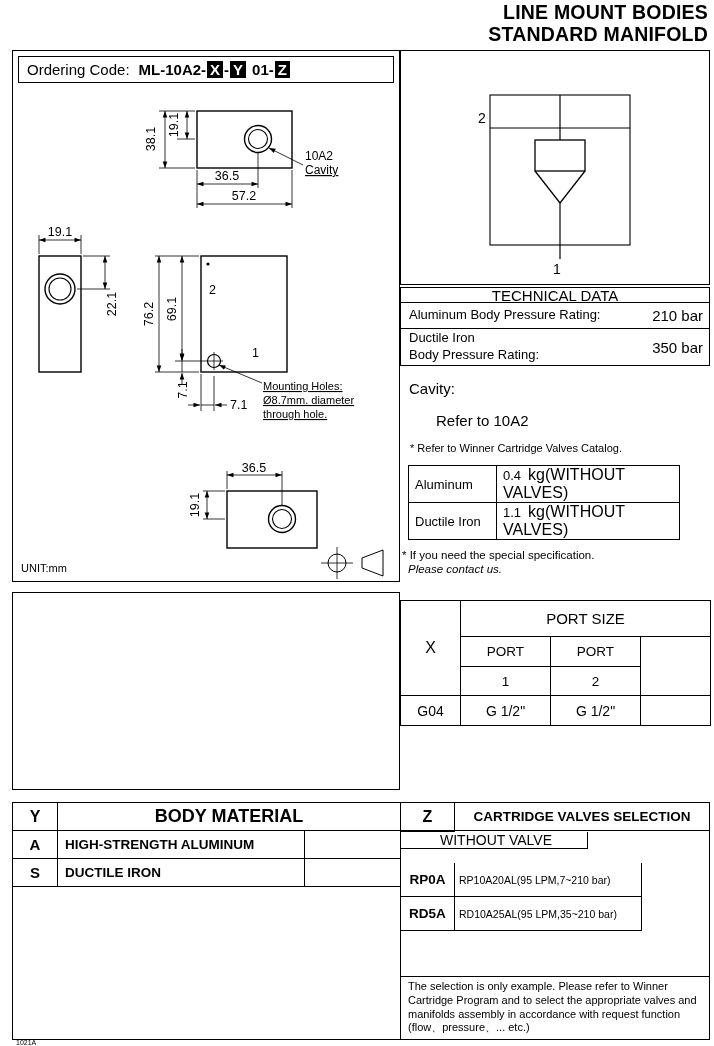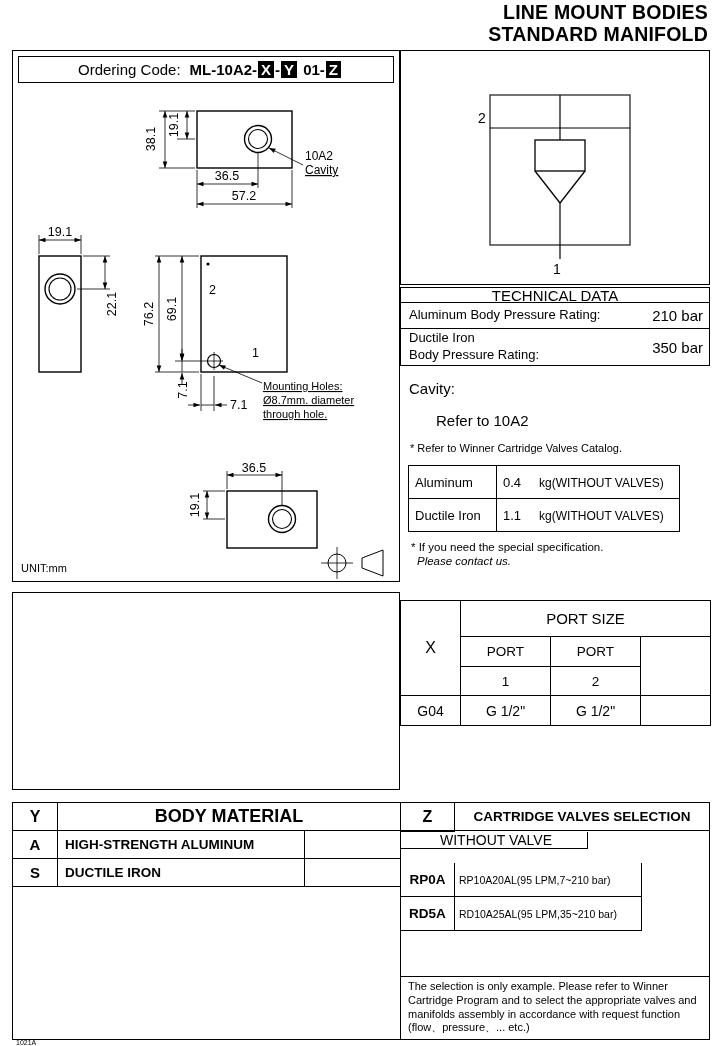--- a/index.html
+++ b/index.html
@@ -14,21 +14,21 @@
   .page-title {
     position:absolute; top:1px; right:6px; text-align:right;
     font-weight:bold; font-size:19.5px; line-height:1.13; letter-spacing:.2px;
   }
 
   
   .left-main { left:12px; top:50px; width:388px; height:532px; }
   .ordering-bar {
     position:absolute; left:5px; top:5px; right:5px; height:27px;
     border:1.5px solid #000; display:flex; align-items:center; padding-left:8px;
-    font-size:15px; white-space:nowrap;justify-content:center;
+    font-size:15px; white-space:nowrap;
   }
   .ordering-code { font-weight:bold; margin-left:9px; display:flex; align-items:center; font-size:15px; }
   .code-inv { background:#000; color:#fff; padding:0 3px; margin:0 1px; }
   .code-mid { margin-left:5px; }
   .drawing { position:absolute; left:2px; top:36px; }
   .unit-note { position:absolute; left:8px; bottom:7px; font-size:11px; }
 
   
   .schem-box { left:400px; top:50px; width:310px; height:235px; }
 
@@ -41,22 +41,22 @@
   .tr1 { height:26px; }
   .tr2 { height:37px; }
   .cavity-label { margin:14px 0 0 9px; font-size:15px; }
   .cavity-value { margin:15px 0 0 36px; font-size:15px; }
   .cavity-note { margin:13px 0 0 10px; font-size:11px; }
   .wt { margin:11px 0 0 8px; border-collapse:collapse; }
   .wt td { border:1.2px solid #000; height:33px; }
   .wt .m { width:88px; font-size:13px; padding:0 6px; }
   .wt .v { width:183px; padding-left:6px; }
   .wt .num { font-size:13px; }
-  .wt .unit { font-size:12px; margin-left:18px; }
-  .spec-note { margin:9px 0 0 11px; font-size:11.5px; line-height:1.2; }
+  .wt .unit { font-size:16px; margin-left:7px; }
+  .spec-note { margin:9px 0 0 2px; font-size:11.5px; line-height:1.2; }
   .spec-note .l2 { margin-left:6px;font-style:italic; }
 
   
   .empty-left { left:12px; top:592px; width:388px; height:198px; }
 
   .port-table { position:absolute; left:400px; top:600px; border-collapse:collapse; table-layout:fixed; background:#fff; border:1.8px solid #000; }
   .port-table th, .port-table td { border:1px solid #000; text-align:center; vertical-align:middle; font-weight:normal; }
   .pt-title { font-weight:bold; font-size:15px; }
   .pt-x { font-weight:bold; font-size:16px; }
   .pt-port { font-weight:bold; font-size:13.5px; }

